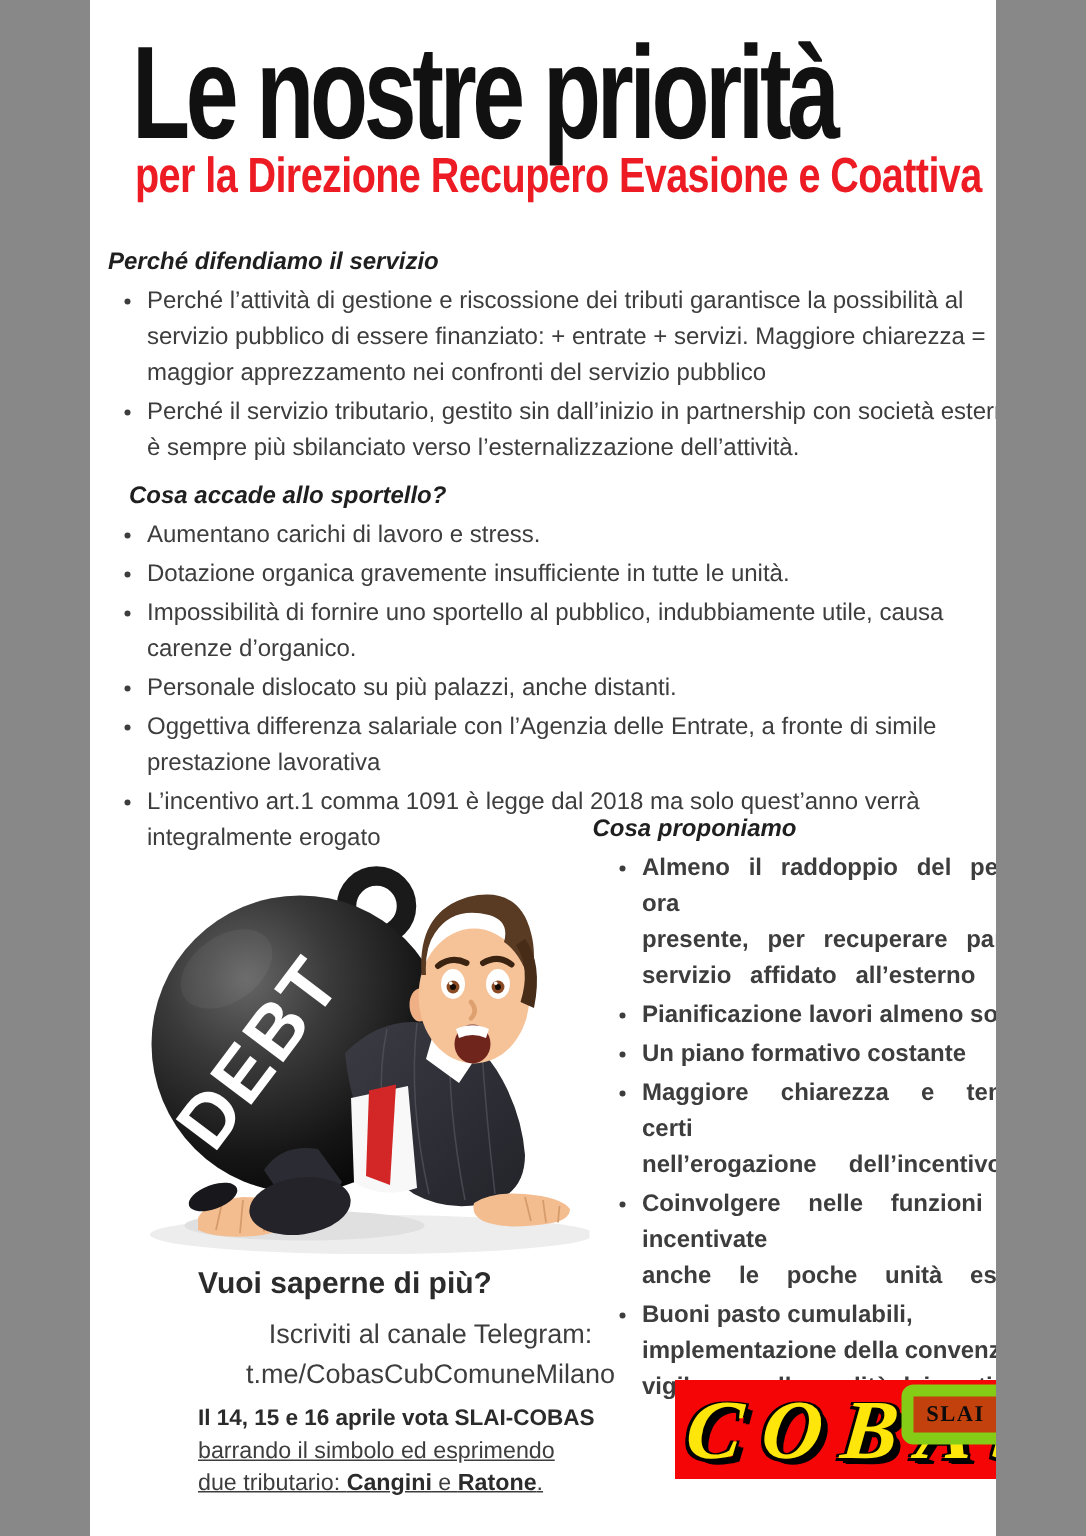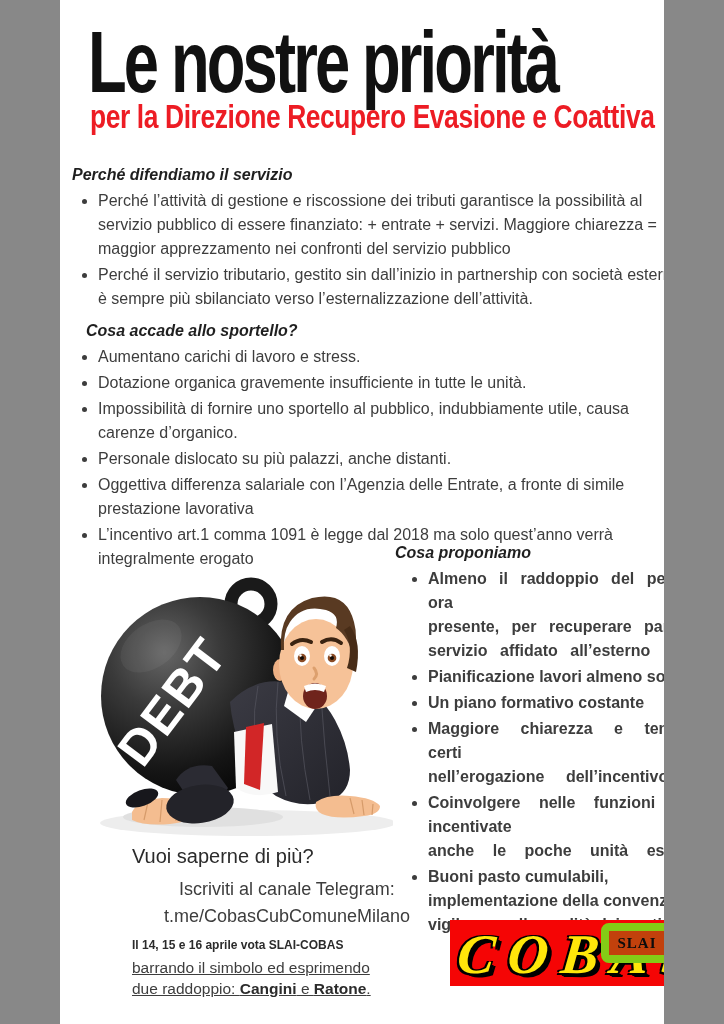--- a/index.html
+++ b/index.html
@@ -29,23 +29,23 @@
   .sec2 h2{margin-left:26px;}
   .sec3{left:335px;top:542px;width:346px;}
   .sec3 ul{padding-left:33px;font-weight:bold;}
   .ws8{word-spacing:8px;}
   .ws17{word-spacing:17px;}
   .ws14{word-spacing:14px;}
   
   .illu{position:absolute;left:28px;top:574px;width:305px;height:272px;}
   
   .more{position:absolute;left:72px;top:843px;width:310px;}
-  .more h3{margin:0 0 7px 0;font-size:20px;line-height:26px;font-weight:normal;color:#2b2b2b;}
+  .more h3{margin:0 0 7px 0;font-size:20px;line-height:26px;font-weight:bold;color:#2b2b2b;}
   .tg{margin:0;font-size:18px;line-height:27px;color:#3d3d3d;text-align:center;}
-  .vote1{margin:5px 0 1px 0;font-size:12px;line-height:21px;font-weight:bold;color:#2b2b2b;}
+  .vote1{margin:5px 0 1px 0;font-size:15px;line-height:21px;font-weight:bold;color:#2b2b2b;}
   .vote2{margin:0;font-size:15.5px;line-height:21px;color:#3d3d3d;text-decoration:underline;}
   .vote2 b{color:#2b2b2b;}
   
   .logo{position:absolute;left:390px;top:920px;width:264px;height:66px;background:#f50505;}
   .cobas{
     position:absolute;left:0;top:4px;width:100%;text-align:center;z-index:1;
     font-family:"Liberation Serif",serif;font-weight:bold;font-style:italic;
     font-size:56px;line-height:60px;color:#ffe60a;letter-spacing:13px;white-space:nowrap;
     text-shadow:-2px -1px 0 #000,2px -1px 0 #000,-2px 2px 0 #000,3px 3px 0 #000,5px 4px 0 #000;
     transform:skewX(-6deg);
@@ -166,21 +166,21 @@
     <ellipse cx="112" cy="230" rx="34" ry="19" fill="#232329" transform="rotate(-8 112 230)"></ellipse>
     <ellipse cx="54" cy="224" rx="17" ry="8" fill="#17171c" transform="rotate(-20 54 224)"></ellipse>
   </svg>
 
   <div class="more">
     <h3>Vuoi saperne di più?</h3>
     <p class="tg">Iscriviti al canale Telegram:</p>
     <p class="tg">t.me/CobasCubComuneMilano</p>
     <p class="vote1">Il 14, 15 e 16 aprile vota SLAI-COBAS</p>
     <p class="vote2">barrando il simbolo ed esprimendo</p>
-    <p class="vote2"><span>due raddoppio: </span><b>Cangini</b><span> e </span><b>Ratone</b><span>.</span></p>
+    <p class="vote2"><span>due tributario: </span><b>Cangini</b><span> e </span><b>Ratone</b><span>.</span></p>
   </div>
 
   <div class="logo">
     <div class="cobas">COBAS</div>
     <div class="slai">SLAI</div>
   </div>
 
 </div>
 
 </body></html>

